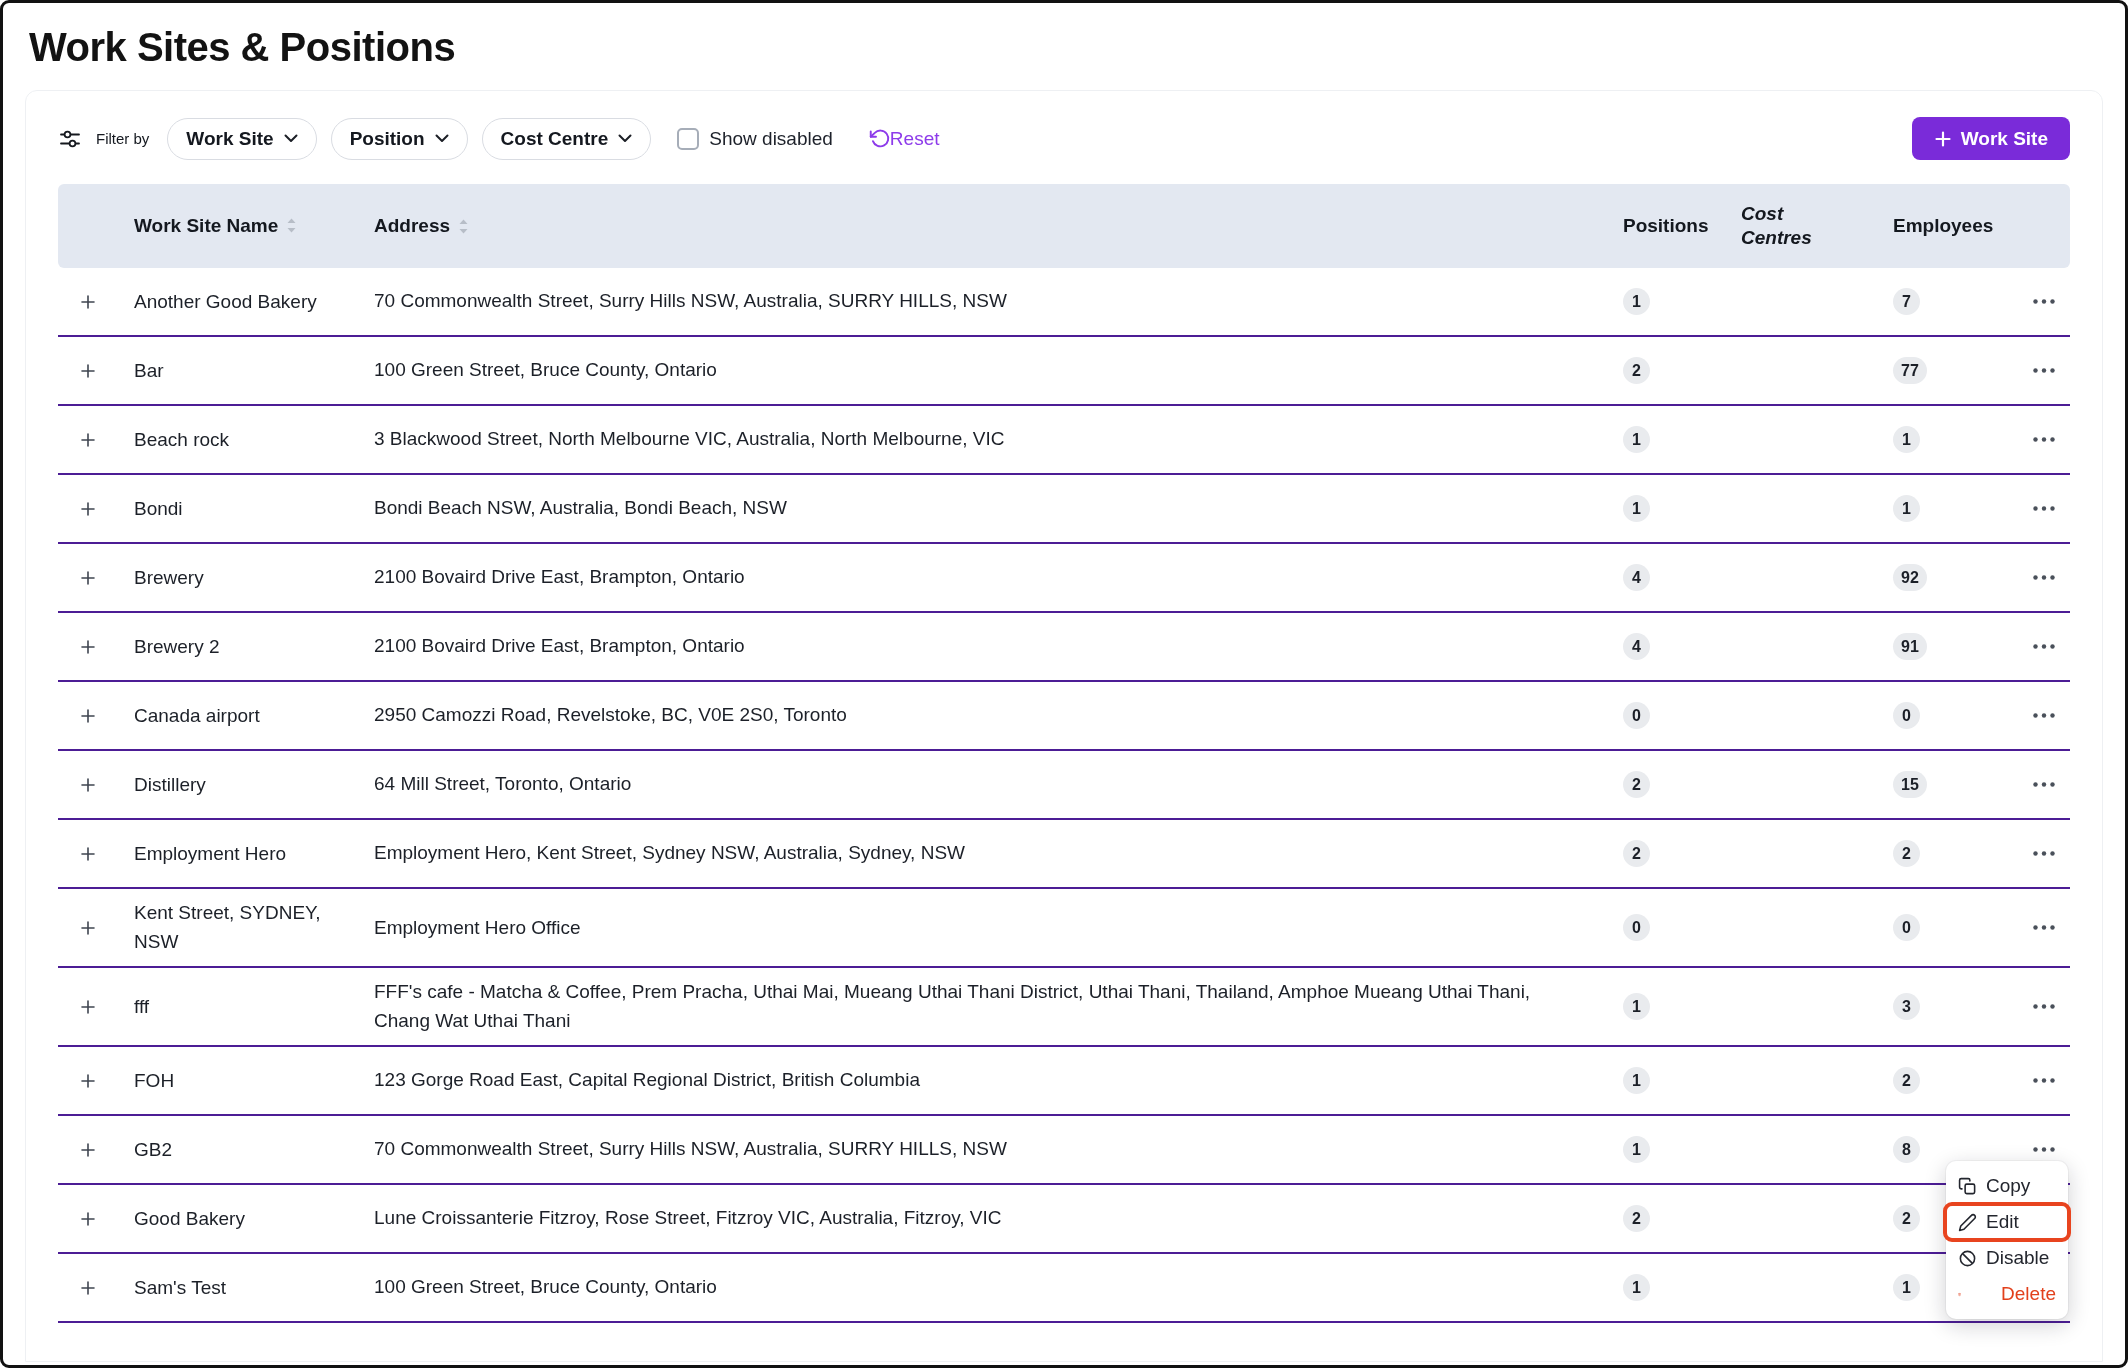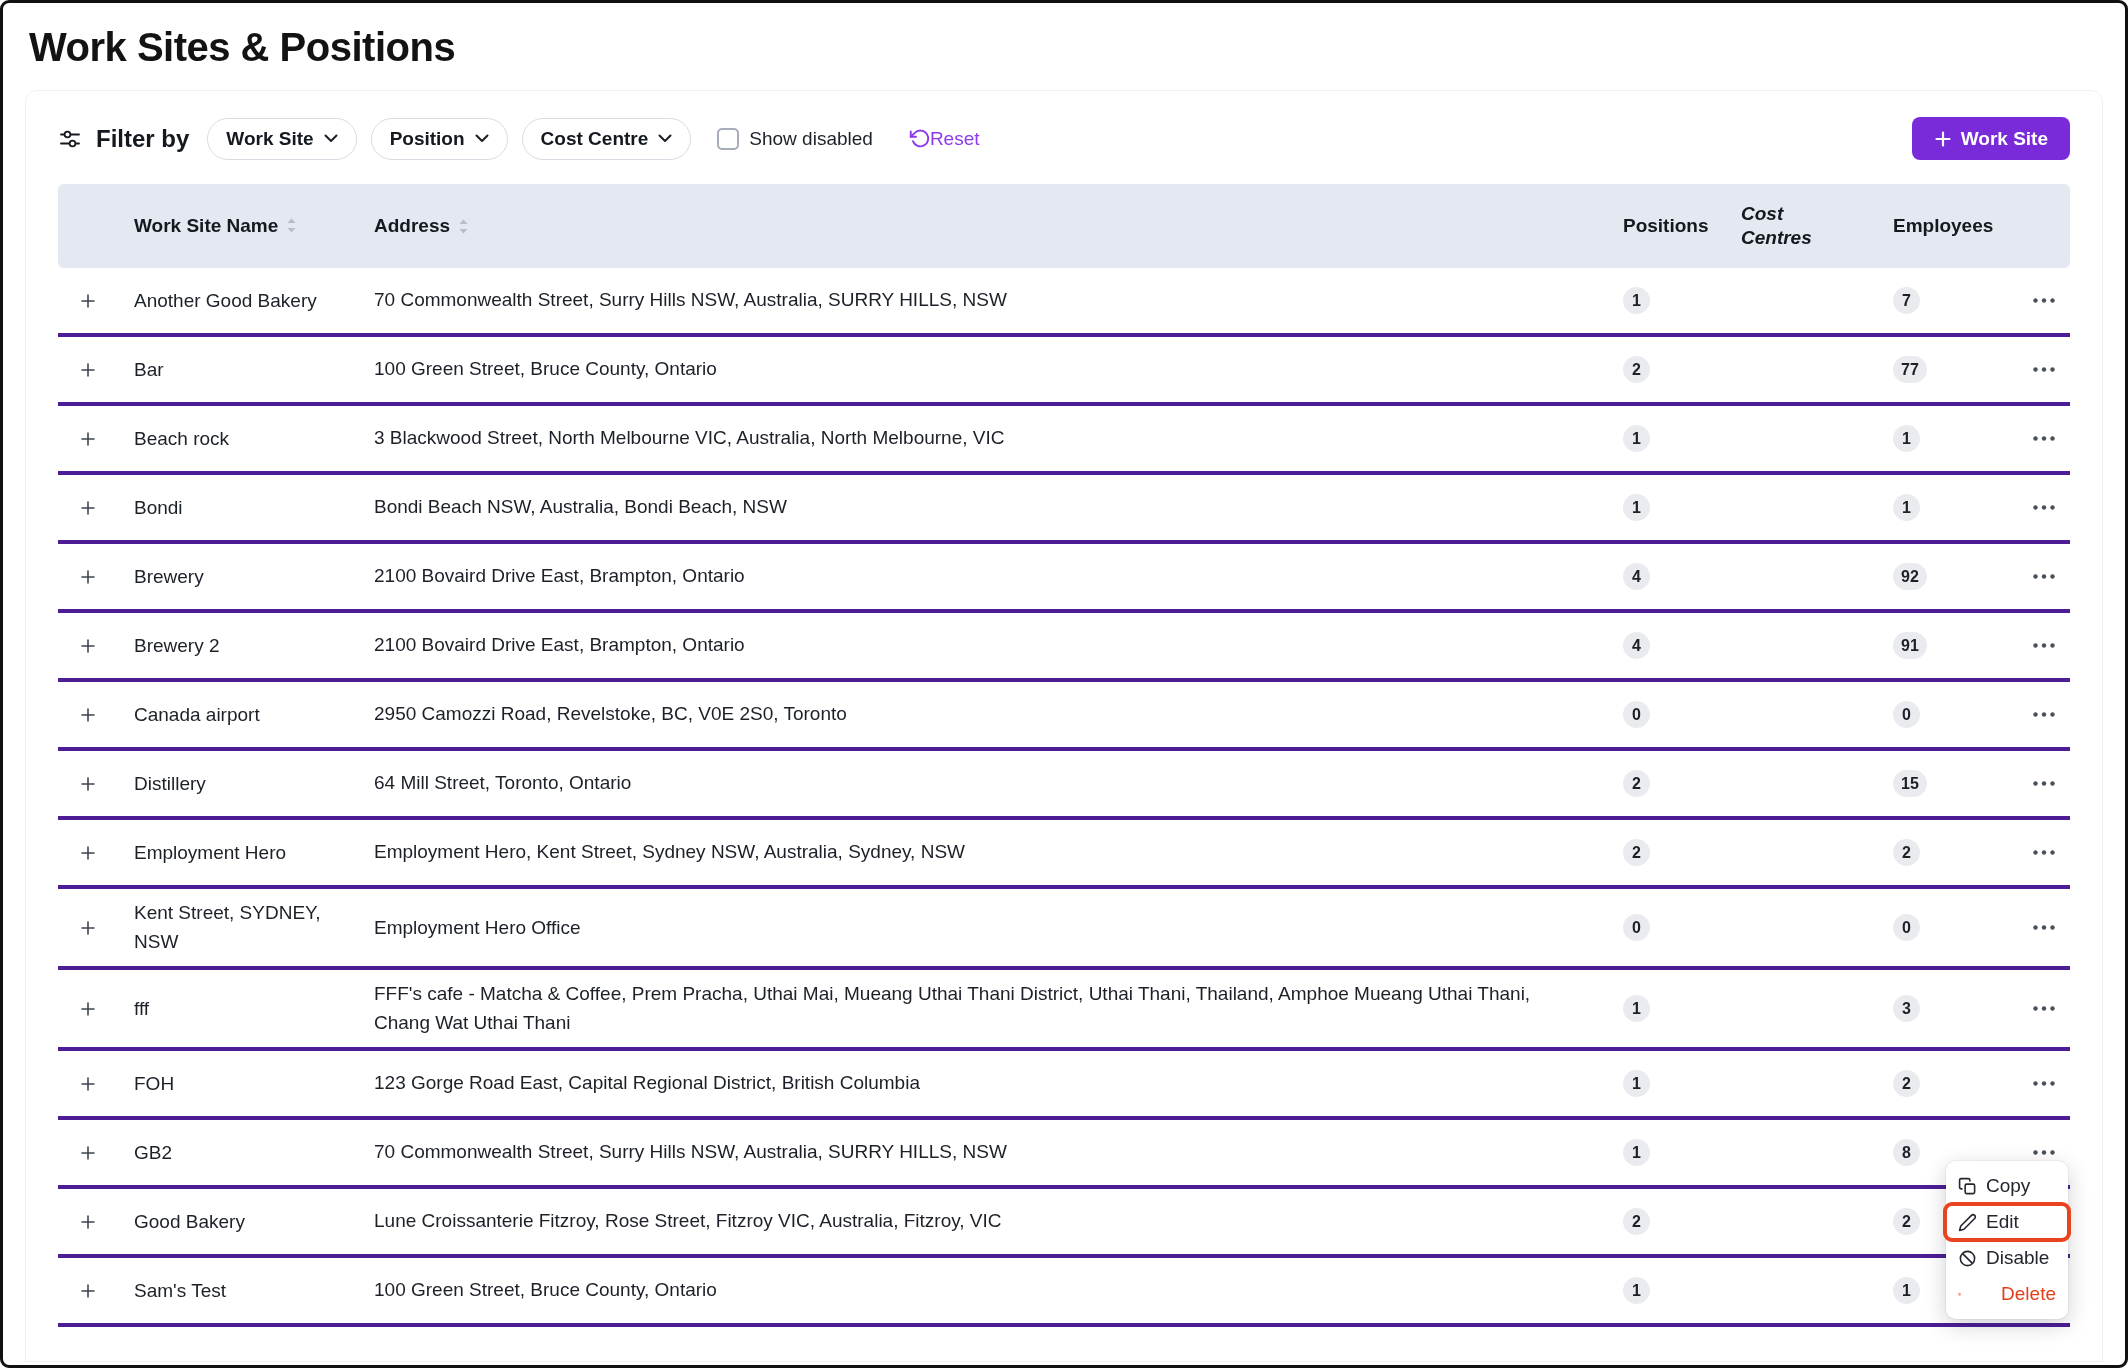--- a/index.html
+++ b/index.html
@@ -31,21 +31,21 @@
     min-height: 1272px;
   }
   
   .filter-bar {
     display: flex;
     align-items: center;
     gap: 14px;
     padding: 26px 32px 24px;
   }
   .filter-icon { display: inline-flex; }
-  .filter-label { font-size: 24px; font-weight: 700; color: #14181f; margin-right: 4px; }
+  .filter-label { font-size: 15px; font-weight: 400; color: #14181f; margin-right: 4px; }
   .pill {
     display: inline-flex; align-items: center; gap: 10px;
     height: 42px; padding: 0 18px;
     border: 1px solid #d9dce2; border-radius: 999px;
     background: #fff; cursor: pointer;
     font-family: inherit; font-size: 19px; font-weight: 700; color: #14181f;
   }
   .checkbox-group { display: inline-flex; align-items: center; gap: 10px; margin-left: 12px; }
   .checkbox {
     width: 22px; height: 22px; border: 2px solid #a6adb8; border-radius: 5px;
@@ -74,21 +74,21 @@
     align-items: center;
   }
   .thead {
     background: var(--header-bg, #e3e8f1);
     border-radius: 6px;
     min-height: 84px;
     font-weight: 700; font-size: 19px; color: #14181f;
   }
   .th { display: flex; align-items: center; gap: 7px; }
   .th.c-cost span { display: inline-block; max-width: 84px; line-height: 1.25; font-style: italic; }
-  .trow { min-height: 69px; border-bottom: 4px solid #4c1d95; background: #fff; }
+  .trow { min-height: 69px; border-bottom: 2px solid #4c1d95; background: #fff; }
   .cell { font-size: 19px; color: #1c2028; }
   .c-expand { display: flex; justify-content: flex-start; padding-left: 14px; }
   .c-name { padding-right: 56px; line-height: 1.35; }
   .c-address { padding-right: 40px; line-height: 1.5; padding-top: 10px; padding-bottom: 10px; }
   .c-positions, .c-employees { display: flex; justify-content: flex-start; padding-left: 2px; }
   .c-actions { display: flex; justify-content: flex-end; padding-right: 8px; }
   .expand-btn {
     width: 32px; height: 32px; display: flex; align-items: center; justify-content: center;
     background: none; border: none; cursor: pointer; padding: 0;
   }

